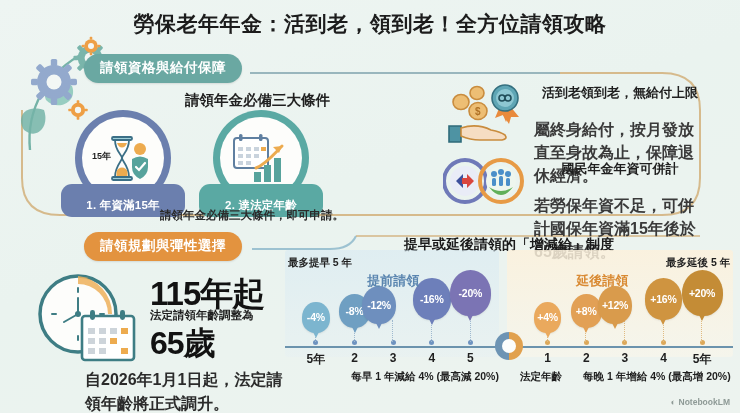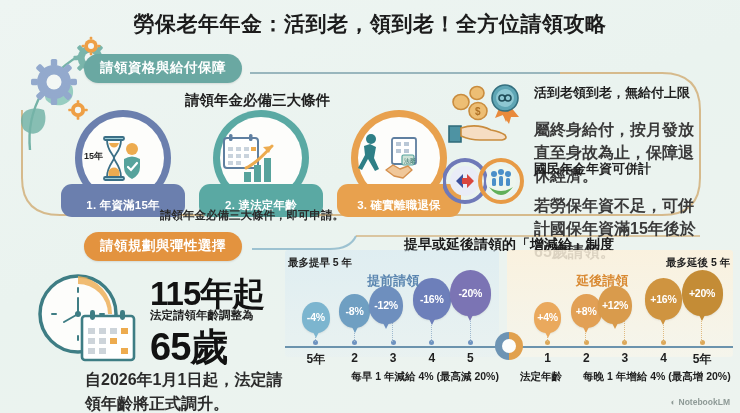--- a/index.html
+++ b/index.html
@@ -35,53 +35,53 @@
     position:absolute;left:185px;top:91px;font-size:14.5px;font-weight:bold;color:#1f1f1f;
   }
 
   
   .cond{position:absolute;width:96px;height:96px;}
   .cond .ring{
     position:absolute;left:0;top:0;width:96px;height:96px;border-radius:50%;
   }
   .cond .inner{
     position:absolute;left:7px;top:7px;width:82px;height:82px;border-radius:50%;
-    background:#fdfdfb;display:flex;align-items:center;justify-content:flex-start;
+    background:#fdfdfb;display:flex;align-items:center;justify-content:center;
   }
   .cond .cap{
     position:absolute;left:-14px;top:74px;width:124px;text-align:center;
     color:#fff;font-size:11.5px;font-weight:bold;border-radius:11px;padding:14px 0 4px;
     letter-spacing:.2px;
   }
   #cond1 .ring{background:#6b7fae;} #cond1 .cap{background:#6b7fae;}
   #cond2 .ring{background:#5aa9a3;} #cond2 .cap{background:#5aa9a3;}
   #cond3 .ring{background:#e8a14e;} #cond3 .cap{background:#e8a14e;}
   #cond1{left:75px;top:110px;}
   #cond2{left:213px;top:110px;}
   #cond3{left:351px;top:110px;}
 
   .cond-note{
     position:absolute;left:160px;top:208px;font-size:11.5px;color:#2b2b2b;font-weight:bold;
   }
 
   
   .benefit{position:absolute;}
-  .benefit .b-title{font-size:13px;font-weight:bold;color:#1f1f1f;margin:0 0 2px;}
+  .benefit .b-title{font-size:13px;font-weight:bold;color:#1f1f1f;margin:0 0 2px;text-align:center;}
   .benefit .b-body{font-size:16px;color:#3a3a3a;line-height:1.45;font-weight:bold;}
   #ben1{left:534px;top:84px;width:172px;}
   #ben2{left:534px;top:160px;width:172px;}
   .b-icon{position:absolute;}
   #icon1{left:443px;top:80px;}
   #icon2{left:443px;top:155px;}
 
   
   .big-wrap{position:absolute;left:30px;top:268px;width:250px;height:140px;}
   .big-line1{position:absolute;left:120px;top:4px;font-size:33px;font-weight:bold;color:#121212;letter-spacing:-1px;}
   .big-line2{position:absolute;left:120px;top:40px;font-size:11.5px;font-weight:bold;color:#1f1f1f;}
-  .big-line3{position:absolute;left:120px;top:54px;font-size:38px;font-weight:bold;color:#121212;letter-spacing:-1px;}
+  .big-line3{position:absolute;left:120px;top:54px;font-size:32px;font-weight:bold;color:#121212;letter-spacing:-1px;}
   .big-note{position:absolute;left:55px;top:100px;width:205px;font-size:16px;font-weight:bold;color:#2b2b2b;line-height:1.5;}
 
   
   .chart{position:absolute;left:285px;top:250px;width:448px;height:115px;}
   .chart-title{position:absolute;left:285px;top:236px;width:448px;text-align:center;
                font-size:14px;font-weight:bold;color:#1a1a1a;}
   .band{position:absolute;top:0;height:107px;border-radius:3px;}
   .band-left{left:0;width:214px;background:linear-gradient(180deg,rgba(214,233,243,.55),rgba(226,238,246,.25));}
   .band-right{left:222px;width:226px;background:linear-gradient(180deg,rgba(252,241,220,.85),rgba(253,247,233,.5));}
 
@@ -235,42 +235,20 @@
           <rect x="34" y="35" width="7" height="17"></rect>
           <rect x="44" y="28" width="7" height="24"></rect>
         </g>
         <path d="M26 38 C36 34 44 24 52 16" stroke="#edab4f" stroke-width="3" fill="none" stroke-linecap="round"></path>
         <path d="M52 16 l-9 1 l6 6 z" fill="#edab4f"></path>
       </svg>
     </div>
     <div class="cap">2. 達法定年齡</div>
   </div>
 
-  <div class="cond" id="cond3">
-    <div class="ring"></div>
-    <div class="inner">
-      <svg width="64" height="56" viewBox="0 0 64 56">
-        <rect x="34" y="8" width="24" height="26" rx="2" fill="#fff" stroke="#5f7fa0" stroke-width="1.8"></rect>
-        <g fill="#b9c7d6">
-          <rect x="38" y="12" width="5" height="4"></rect>
-            <rect x="46" y="12" width="5" height="4"></rect>
-          <rect x="38" y="19" width="5" height="4"></rect>
-            <rect x="46" y="19" width="5" height="4"></rect>
-        </g>
-        <rect x="44" y="25" width="12" height="10" rx="1.5" fill="#cfe3d8" stroke="#57a39c" stroke-width="1.2"></rect>
-        <text x="46" y="32.5" font-size="6" fill="#2e6b63" font-family="Liberation Sans, sans-serif">法辭</text>
-        <g fill="#2e7f86">
-          <circle cx="13" cy="9" r="5"></circle>
-          <path d="M12 14 l6 3 l-2 11 l5 11 l-4 2 l-7 -12 l-6 11 l-4 -2 l7 -13 l-1 -9 z"></path>
-        </g>
-        <path d="M28 40 l7 -5 l7 4 l8 -3 l4 4 l-9 8 l-9 -2 z" fill="#f0c79a" stroke="#d48f4d" stroke-width="1.4" stroke-linejoin="round"></path>
-      </svg>
-    </div>
-    <div class="cap">3. 確實離職退保</div>
-  </div>
 
   <div class="cond-note">請領年金必備三大條件，即可申請。</div>
 
   <div class="b-icon" id="icon1">
     <svg width="82" height="66" viewBox="0 0 82 66">
       <g fill="#edbe74" stroke="#c98c3e" stroke-width="1.6">
         <ellipse cx="18" cy="22" rx="8" ry="7.5"></ellipse>
         <ellipse cx="34" cy="13" rx="7" ry="6.5"></ellipse>
         <ellipse cx="35" cy="31" rx="9" ry="8.5"></ellipse>
       </g>
@@ -373,21 +351,21 @@
         <div class="balloon" style="width: 27.4px; height: 30.688px; left: 17.1966px; top: 52px; background: rgb(124, 181, 207); color: rgb(124, 181, 207);">
           <span style="color: rgb(255, 255, 255);">-4%</span>
         </div>
         <div class="tick l" style="left: 69.5172px;"></div>
         <div class="stem" style="left: 69.5172px; top: 74.8px; height: 17.2px;"></div>
         <div class="balloon" style="width: 30.8px; height: 34.496px; left: 54.1172px; top: 44px; background: rgb(111, 159, 194); color: rgb(111, 159, 194);">
           <span style="color: rgb(255, 255, 255);">-8%</span>
         </div>
         <div class="tick l" style="left: 108.138px;"></div>
         <div class="stem" style="left: 108.138px; top: 70.2px; height: 21.8px;"></div>
-        <div class="balloon" style="width: 34.2px; height: 38.304px; left: 84px; top: 36px; background: rgb(110, 143, 190); color: rgb(110, 143, 190);">
+        <div class="balloon" style="width: 34.2px; height: 38.304px; left: 77px; top: 36px; background: rgb(110, 143, 190); color: rgb(110, 143, 190);">
           <span style="color: rgb(255, 255, 255);">-12%</span>
         </div>
         <div class="tick l" style="left: 146.759px;"></div>
         <div class="stem" style="left: 146.759px; top: 65.6px; height: 26.4px;"></div>
         <div class="balloon" style="width: 37.6px; height: 42.112px; left: 127.959px; top: 28px; background: rgb(109, 127, 186); color: rgb(109, 127, 186);">
           <span style="color: rgb(255, 255, 255);">-16%</span>
         </div>
         <div class="tick l" style="left: 185.379px;"></div>
         <div class="stem" style="left: 185.379px; top: 61px; height: 31px;"></div>
         <div class="balloon" style="width: 41px; height: 45.92px; left: 164.879px; top: 20px; background: rgb(123, 116, 180); color: rgb(123, 116, 180);">

